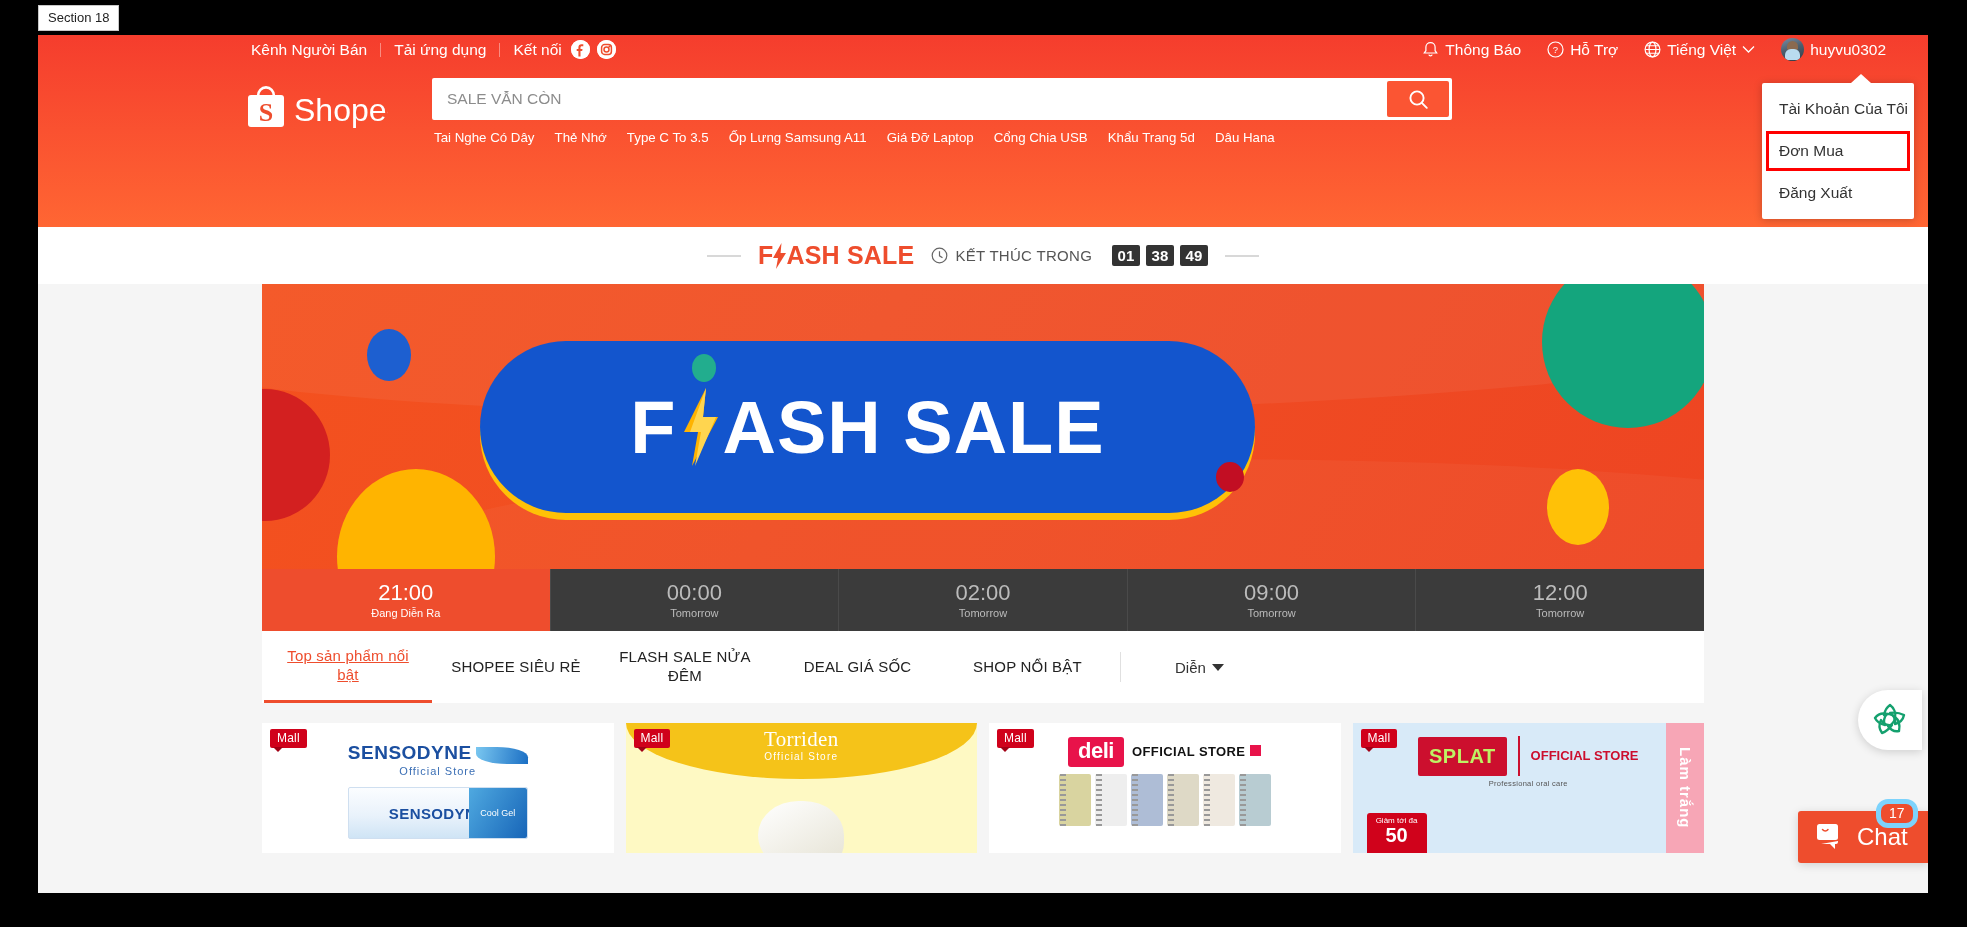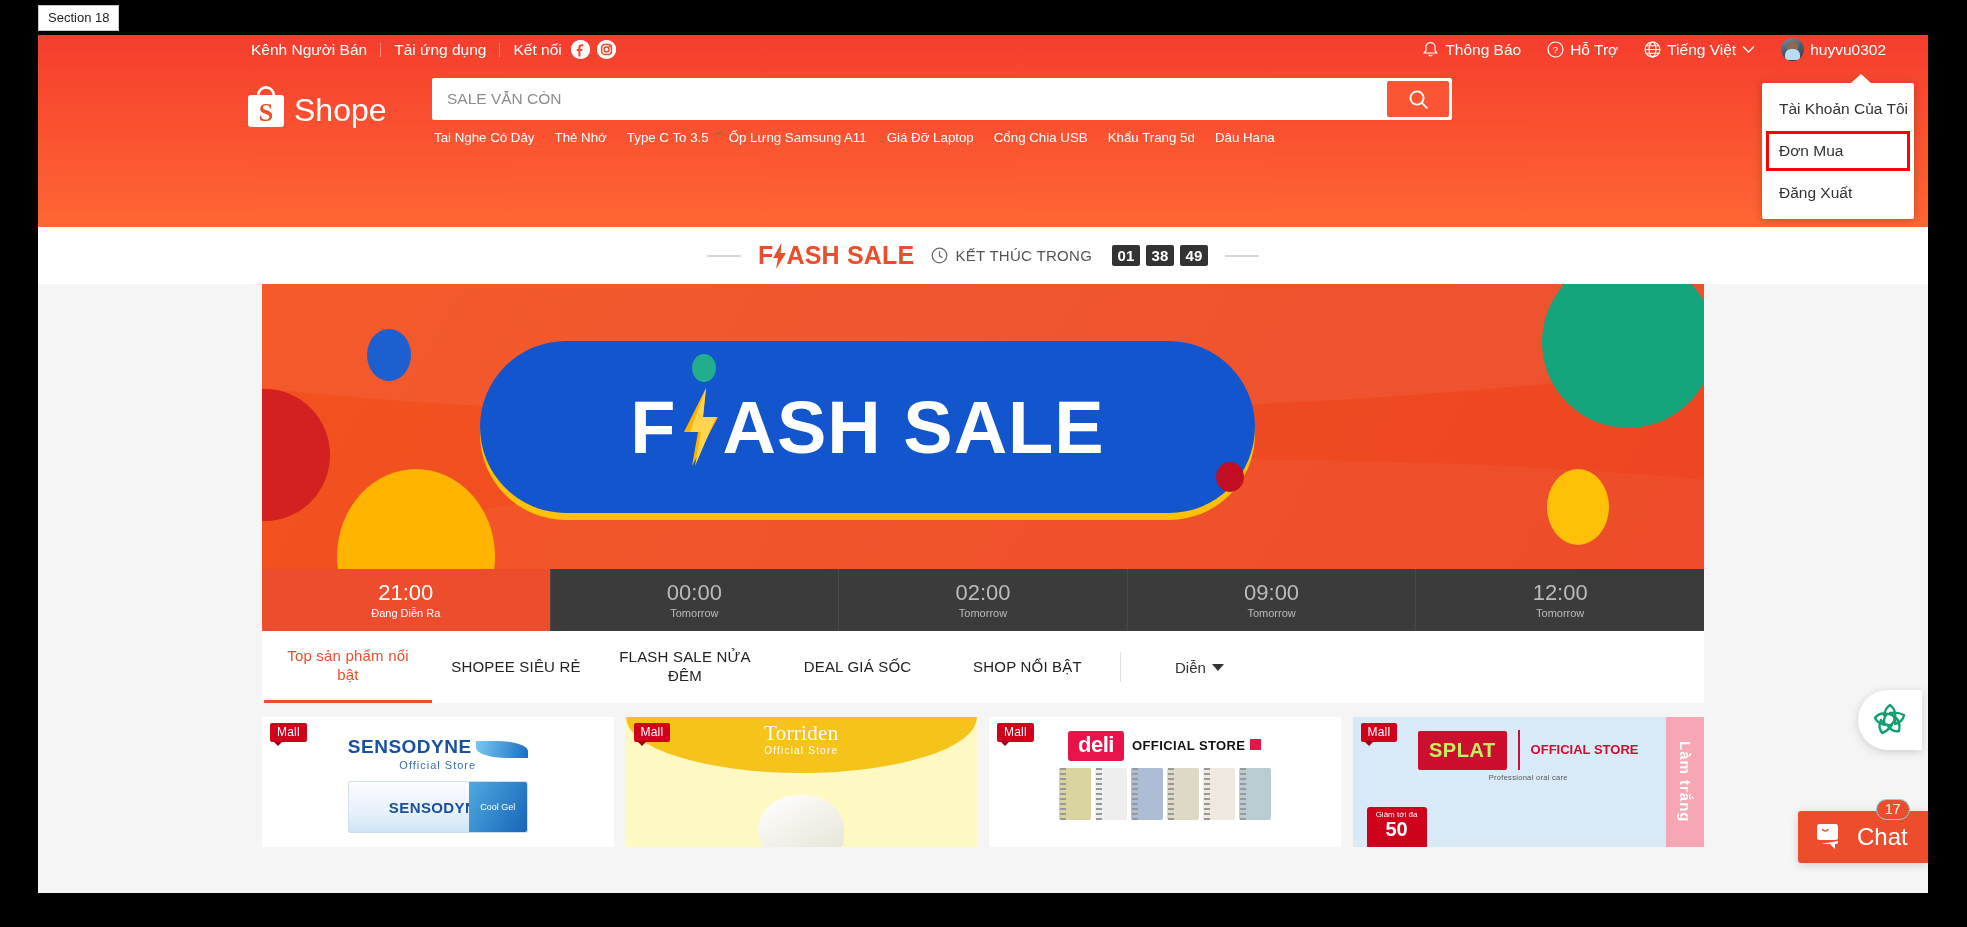--- a/index.html
+++ b/index.html
@@ -215,36 +215,36 @@
     background: #fff; height: 72px; display: flex;
     align-items: center; padding-left: 2px; position: relative;
   }
   .tab {
     flex: 0 0 auto; text-align: center; cursor: pointer;
     font-size: 15px; color: #222; letter-spacing: .2px;
     padding: 0 14px; height: 72px;
     display: flex; align-items: center; justify-content: center;
     line-height: 1.25;
   }
-  .tab.w1 { width: 168px; }
+  .tab.w1 { width: 168px; text-decoration: underline; }
   .tab.w2 { width: 168px; }
   .tab.w3 { width: 170px; }
   .tab.w4 { width: 175px; }
   .tab.w5 { width: 165px; }
   .tab.w6 { width: 170px; }
   .tab.active { color: #ee4d2d; border-bottom: 3px solid #ee4d2d; height: 72px; }
   .tab-divider { width: 1px; height: 30px; background: #e0e0e0; margin: 0 10px; }
   .tab-more {
     margin-left: 44px; font-size: 15px; color: #333;
     cursor: pointer; display: flex; align-items: center; gap: 6px;
   }
   .caret { width:0;height:0;border-left:6px solid transparent;border-right:6px solid transparent;border-top:7px solid #333; }
 
   
-  .products { display: flex; gap: 12px; margin-top: 14px; }
+  .products { display: flex; gap: 12px; margin-top: 20px; }
   .pcard {
     flex: 1; height: 130px; background: #fff;
     position: relative; overflow: hidden;
   }
   .mall-badge {
     position: absolute; left: 8px; top: 6px; z-index: 5;
     background: #d0011b; color: #fff; font-size: 12px;
     padding: 2px 7px 3px 7px; border-radius: 2px;
     font-weight: 500; letter-spacing: .2px;
   }
@@ -318,21 +318,21 @@
     background: #ee4d2d; color: #fff;
     height: 52px; width: 130px;
     border-radius: 3px 0 0 3px;
     display: flex; align-items: center; gap: 11px;
     padding-left: 18px; cursor: pointer; z-index: 40;
     box-shadow: 0 2px 10px rgba(0,0,0,.15);
   }
   .chat-label { font-size: 24px; font-family: "Liberation Sans", sans-serif; }
   .chat-badge {
     position: absolute; left: 78px; top: -12px;
-    background: #ee4d2d; color: #fff; border: 1px solid #7dd3fc;
+    background: #ee4d2d; color: #fff; border: 5px solid #7dd3fc;
     border-radius: 12px; font-size: 14px;
     padding: 1px 8px 2px 8px; min-width: 32px; text-align: center;
   }
 </style>
 </head>
 <body>
 
 <div id="root">
 
   <div id="section-tag">Section 18</div>

